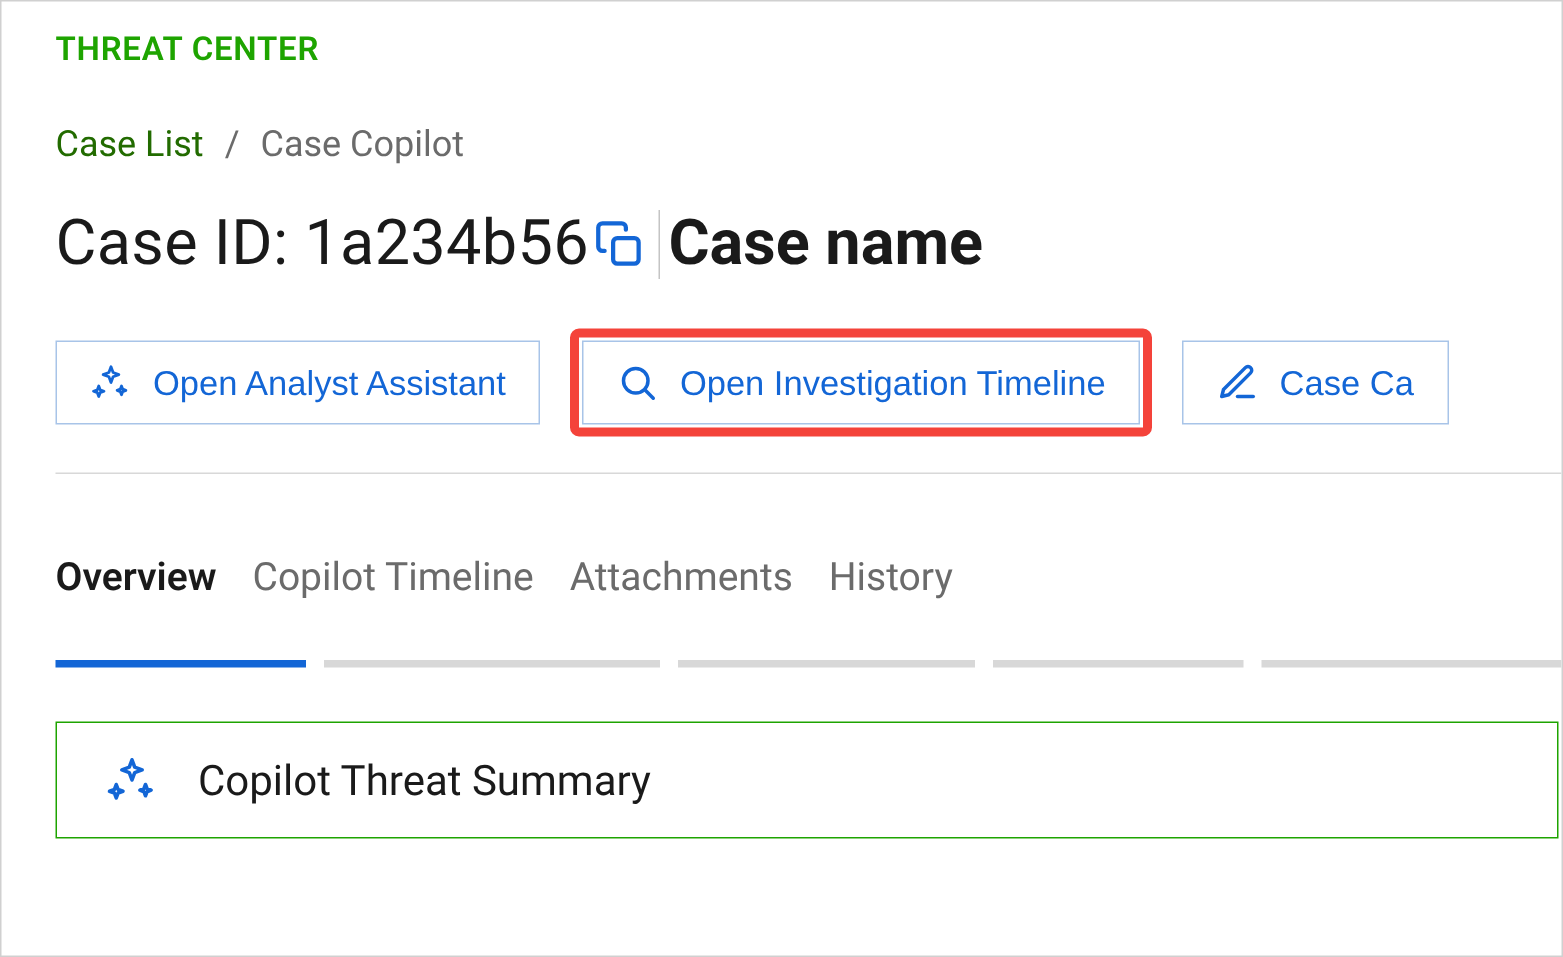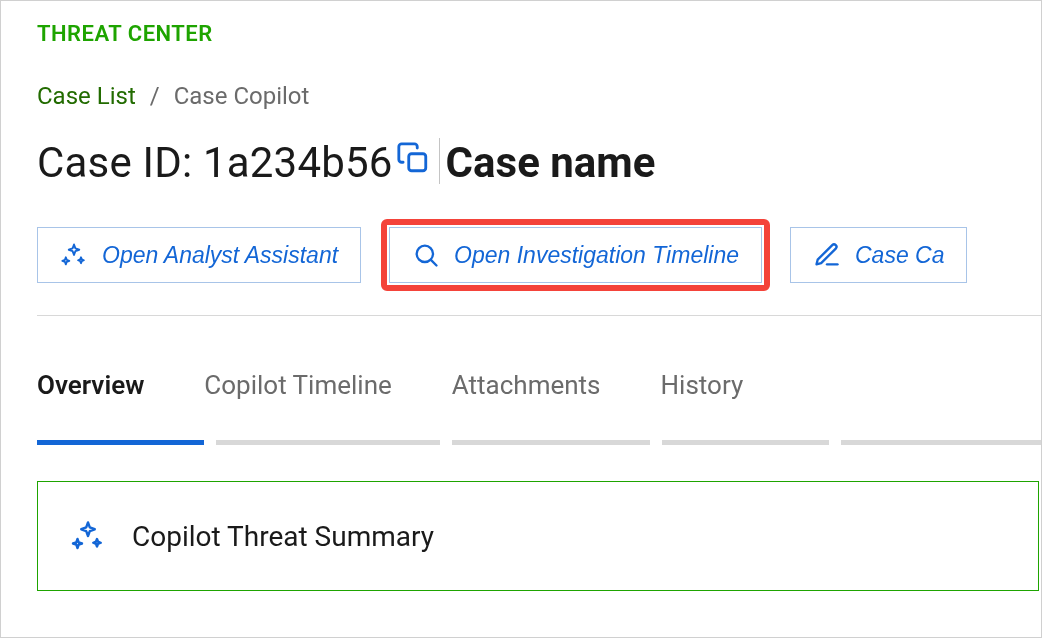--- a/index.html
+++ b/index.html
@@ -37,20 +37,21 @@
     }
     .breadcrumb-sep {
       color: #6b6b6b;
     }
     .breadcrumb-current {
       color: #6b6b6b;
     }
     .header-row {
       margin-top: 28px;
       display: flex;
+      align-items: center;
     }
     .case-id {
       font-size: 42px;
       font-weight: 400;
       color: #1a1a1a;
       letter-spacing: 0.2px;
     }
     .copy-icon-btn {
       display: inline-flex;
       align-items: center;
@@ -82,21 +83,20 @@
       gap: 14px;
       height: 56px;
       padding: 0 22px;
       border: 1px solid #a8c4e8;
       background: #fff;
       color: #1366d6;
       font-size: 23px;
       font-weight: 500;
       cursor: pointer;
       white-space: nowrap;
-      font-style: italic;
     }
     .action-btn .icon {
       display: inline-flex;
       color: #1366d6;
     }
     .highlight-box {
       border: 6px solid #f4433a;
       border-radius: 6px;
       padding: 0;
       display: inline-flex;
@@ -107,21 +107,21 @@
     }
     .divider {
       margin-top: 24px;
       height: 1px;
       background: #d8d8d8;
       width: 100%;
     }
     .tabs {
       margin-top: 54px;
       display: flex;
-      gap: 60px;
+      gap: 24px;
       font-size: 26px;
     }
     .tab {
       color: #6b6b6b;
       cursor: pointer;
       padding-bottom: 4px;
     }
     .tab.active {
       color: #1a1a1a;
       font-weight: 600;
@@ -139,21 +139,21 @@
       background: #1366d6;
     }
     .seg1 { width: 168px; }
     .seg2 { width: 226px; }
     .seg3 { width: 200px; }
     .seg4 { width: 168px; }
     .seg5 { flex: 1; min-width: 200px; }
     .summary-card {
       margin-top: 36px;
       border: 1px solid #1ea400;
-      padding: 36px 32px;
+      padding: 20px 32px;
       display: flex;
       align-items: center;
       gap: 26px;
       width: calc(100% - 2px);
     }
     .summary-title {
       font-size: 28px;
       font-weight: 400;
       color: #1a1a1a;
     }

